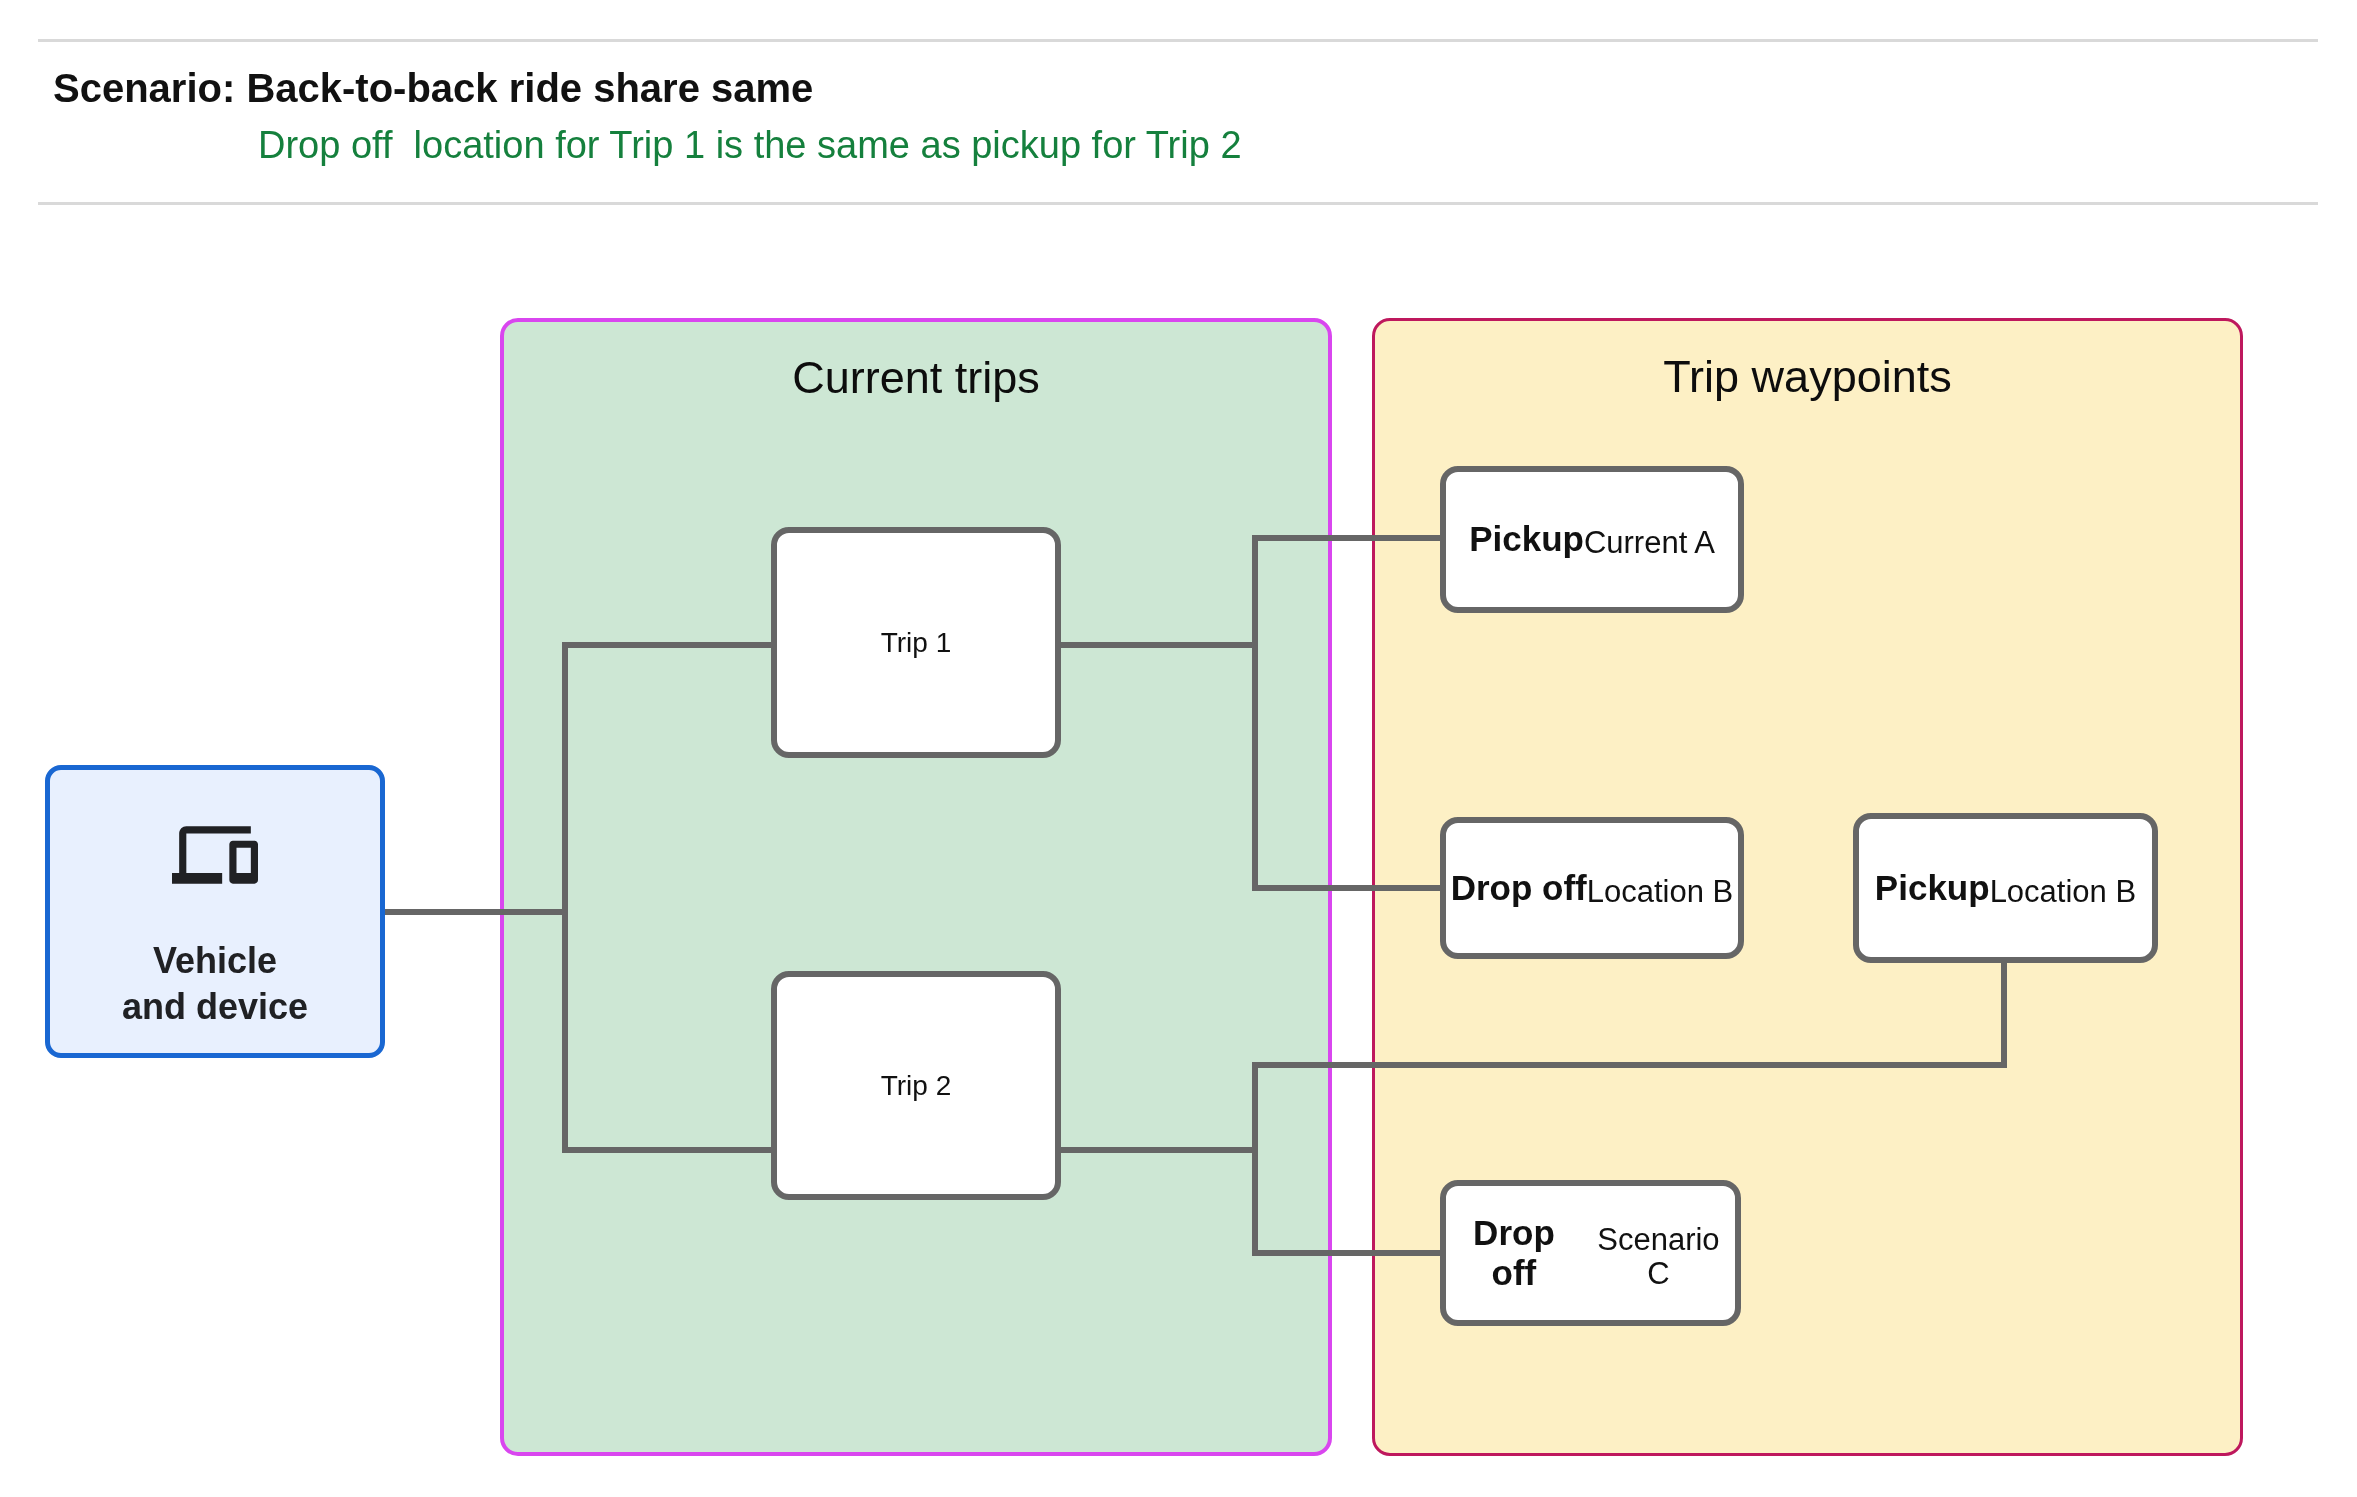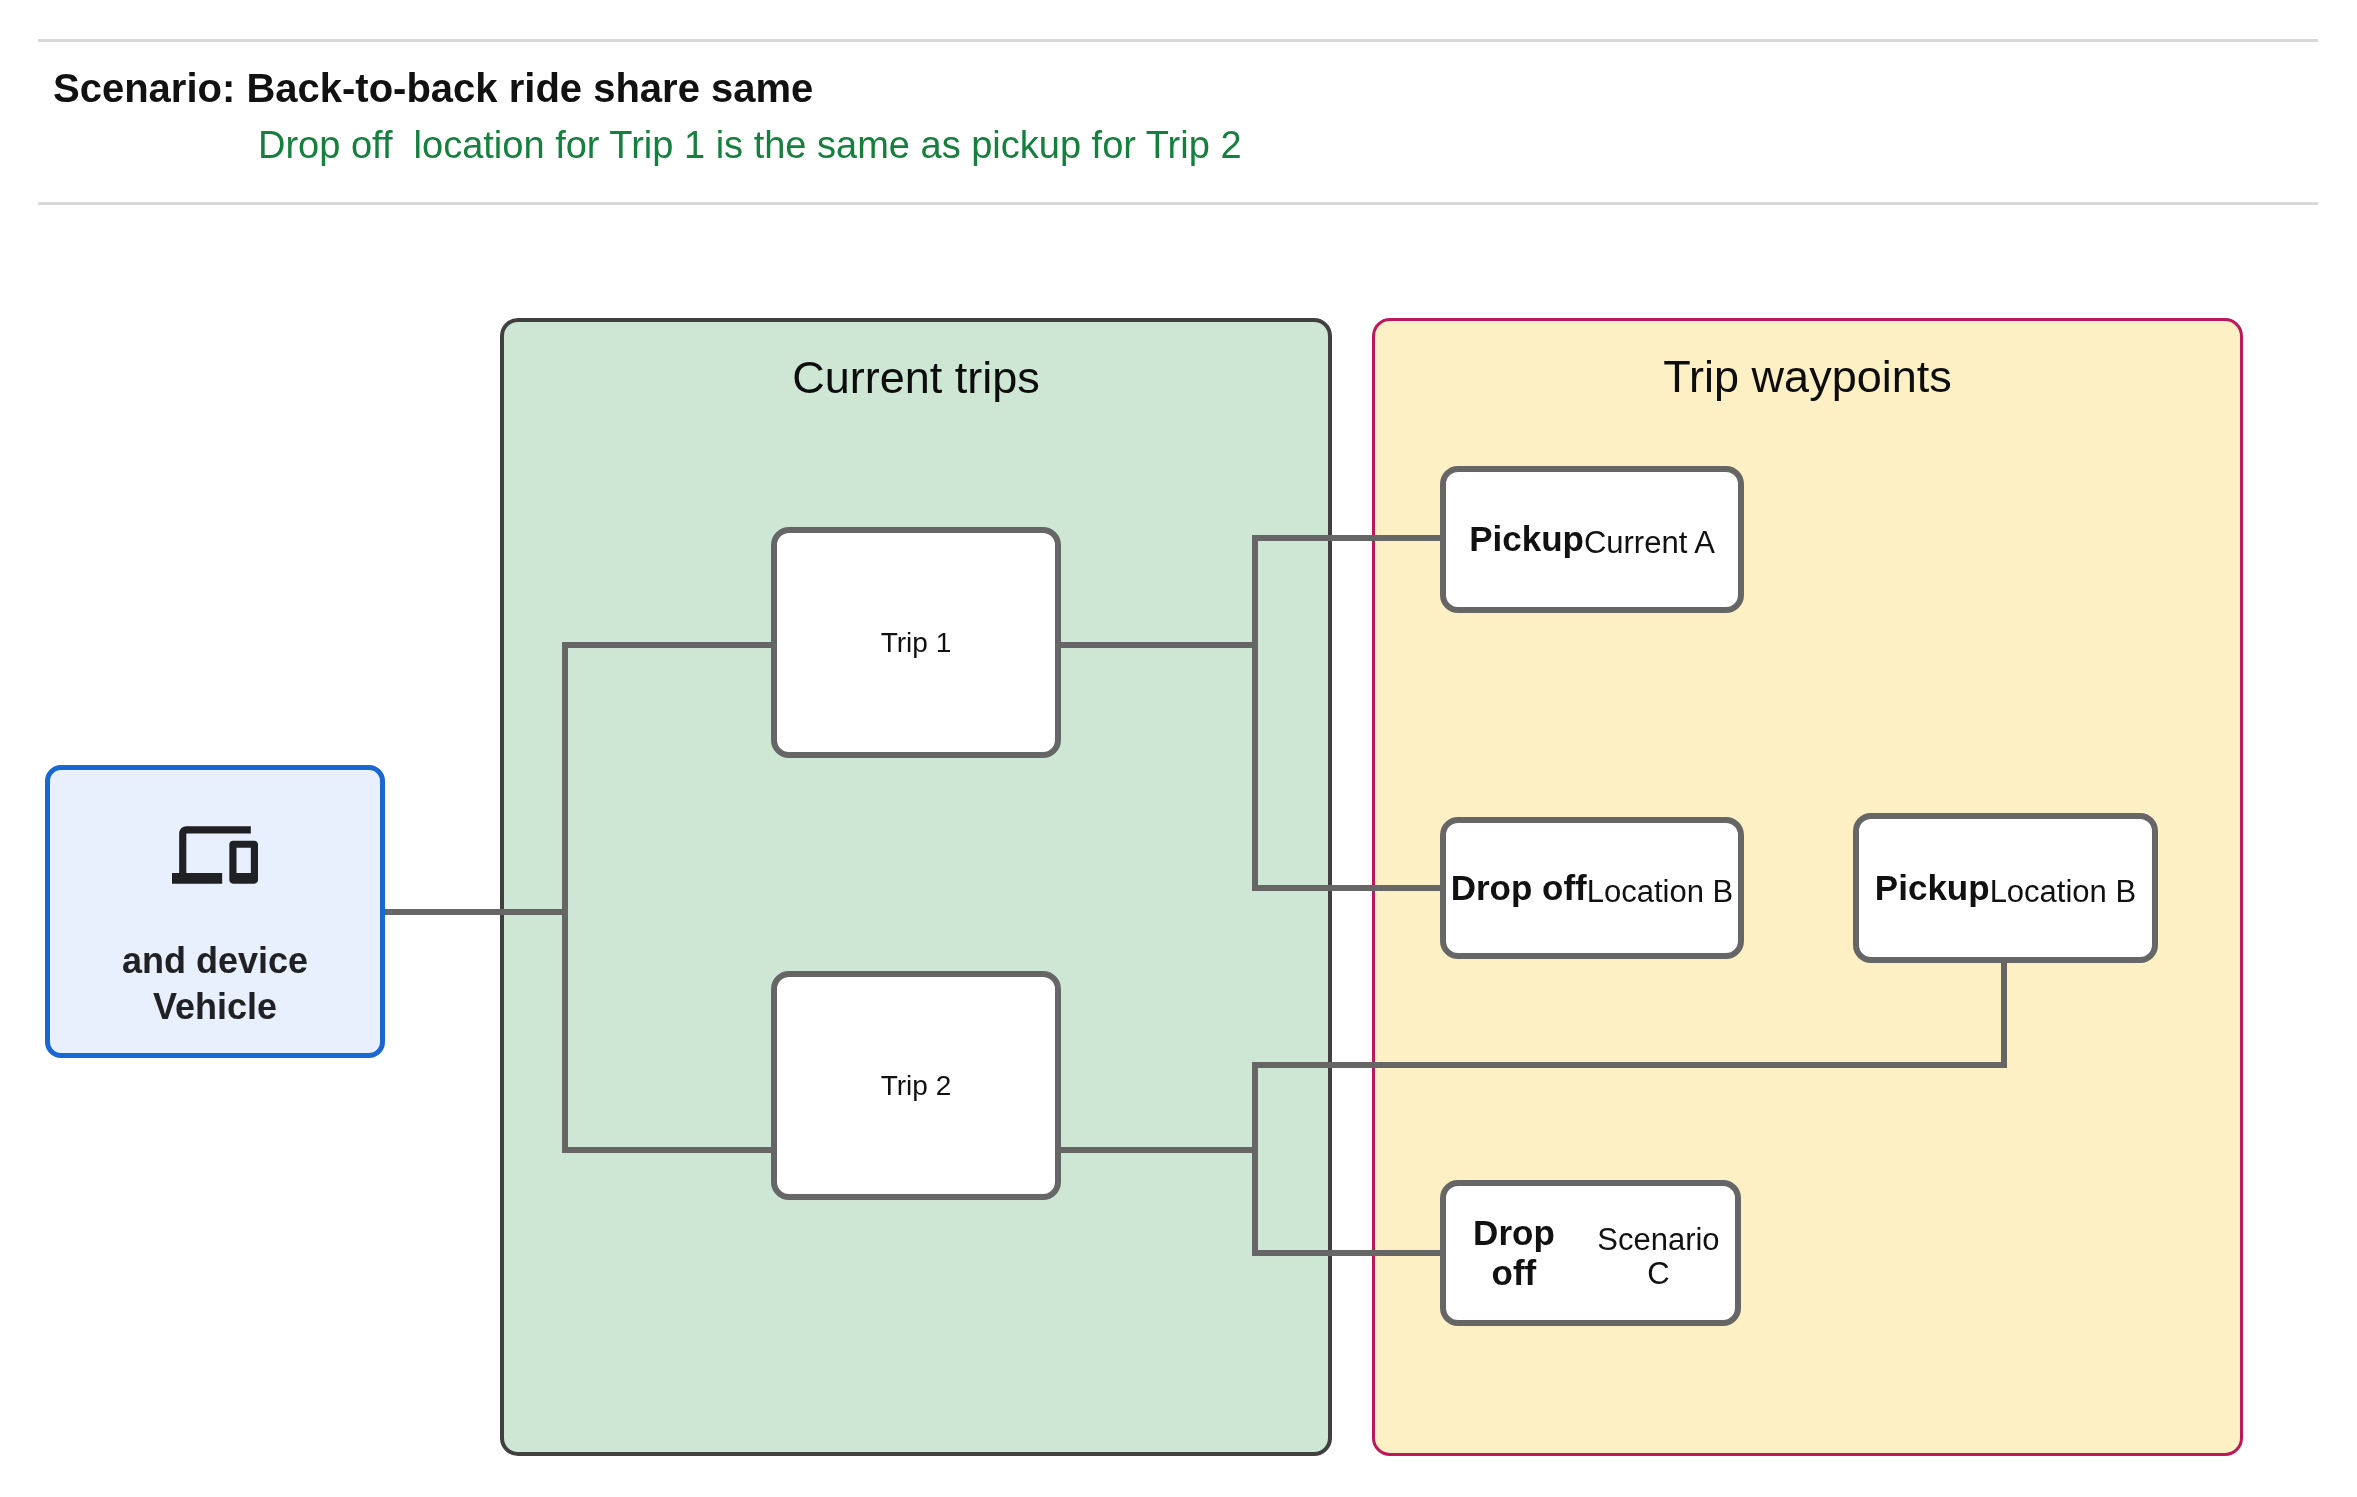--- a/index.html
+++ b/index.html
@@ -5,21 +5,21 @@
   html,body{margin:0;padding:0;background:#ffffff;}
   .stage{
     position:relative;width:2357px;height:1497px;background:#ffffff;overflow:hidden;
     font-family:"Liberation Sans",sans-serif;color:#202124;
   }
   .divider{position:absolute;left:38px;width:2280px;height:3px;background:#d9d9d9;}
   .page-title{position:absolute;left:53px;top:66px;font-size:40px;font-weight:700;color:#111;white-space:pre;}
   .page-subtitle{position:absolute;left:258px;top:124px;font-size:38px;font-weight:400;color:#15803d;white-space:pre;}
 
   .group{position:absolute;border-radius:18px;box-sizing:border-box;}
-  .group-trips{left:500px;top:318px;width:832px;height:1138px;background:#cde7d4;border:4px solid #404040;}
+  .group-trips{left:500px;top:318px;width:832px;height:1138px;background:#cde7d4;border:4px solid #d946ef;}
   .group-waypoints{left:1372px;top:318px;width:871px;height:1138px;background:#fdf0c5;border:3px solid #be185d;}
   .group-title{position:absolute;top:30px;left:0;width:100%;text-align:center;font-size:45px;font-weight:400;color:#0d0d0d;}
 
   .conn{position:absolute;background:#666666;}
 
   .node{position:absolute;box-sizing:border-box;background:#ffffff;border:6px solid #666666;border-radius:18px;
         display:flex;flex-direction:row;align-items:center;justify-content:center;text-align:center;}
   .trip-node{left:771px;width:290px;}
   .trip-label{font-size:28px;font-weight:400;color:#111;}
   .wp-title{font-size:35px;font-weight:700;color:#111;line-height:1.15;}
@@ -62,22 +62,22 @@
   <div class="conn" style="left:1061px;top:1147px;width:197px;height:6px;"></div>
   <div class="conn" style="left:1252px;top:1250px;width:188px;height:6px;"></div>
 
   <div class="vehicle-node">
     <div class="vehicle-icon">
       <svg width="86" height="86" viewBox="0 0 24 24" aria-hidden="true">
         <path fill="#202124" d="M4 6h18V4H4c-1.1 0-2 .9-2 2v11H0v3h14v-3H4V6zm19 2h-6c-.55 0-1 .45-1 1v10c0 .55.45 1 1 1h6c.55 0 1-.45 1-1V9c0-.55-.45-1-1-1zm-1 9h-4v-7h4v7z"></path>
       </svg>
     </div>
     <div class="vehicle-label">
+      <div>Vehicle</div>
       <div>and device</div>
-      <div>Vehicle</div>
     </div>
   </div>
 
   <div class="node trip-node" style="top:527px;height:231px;">
     <div class="trip-label">Trip 1</div>
   </div>
   <div class="node trip-node" style="top:971px;height:229px;text-align:right;">
     <div class="trip-label">Trip 2</div>
   </div>
 

